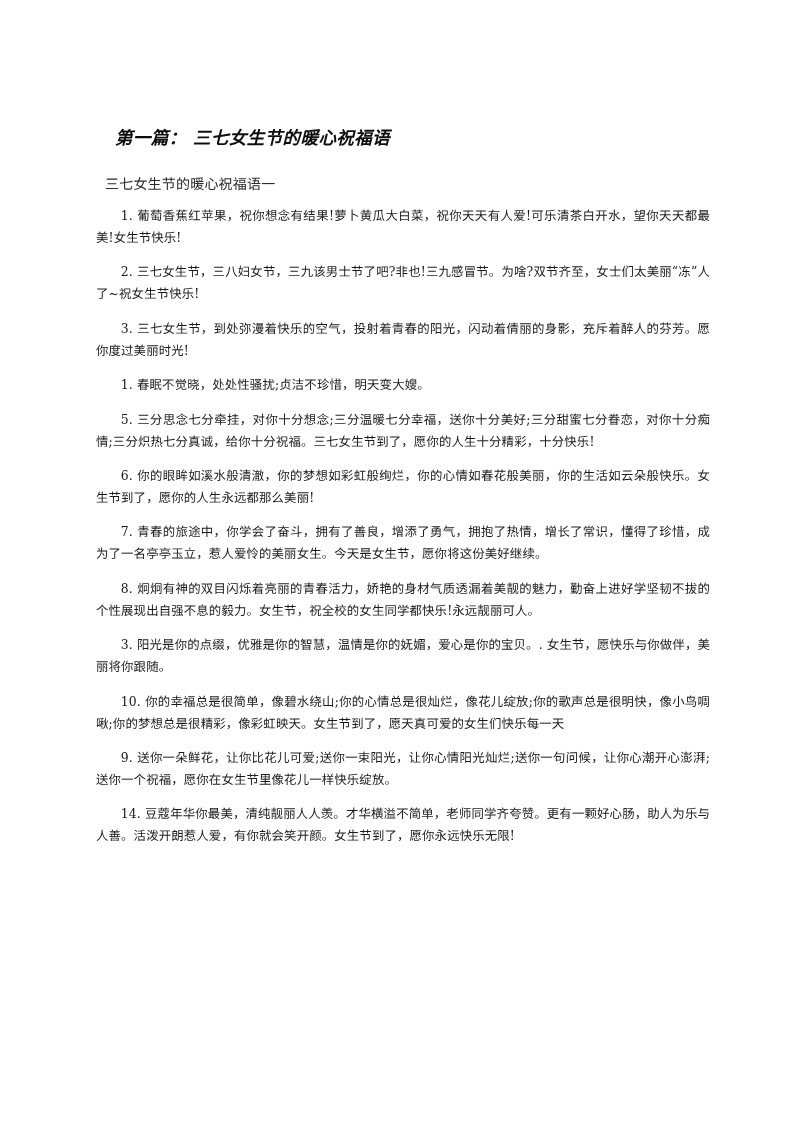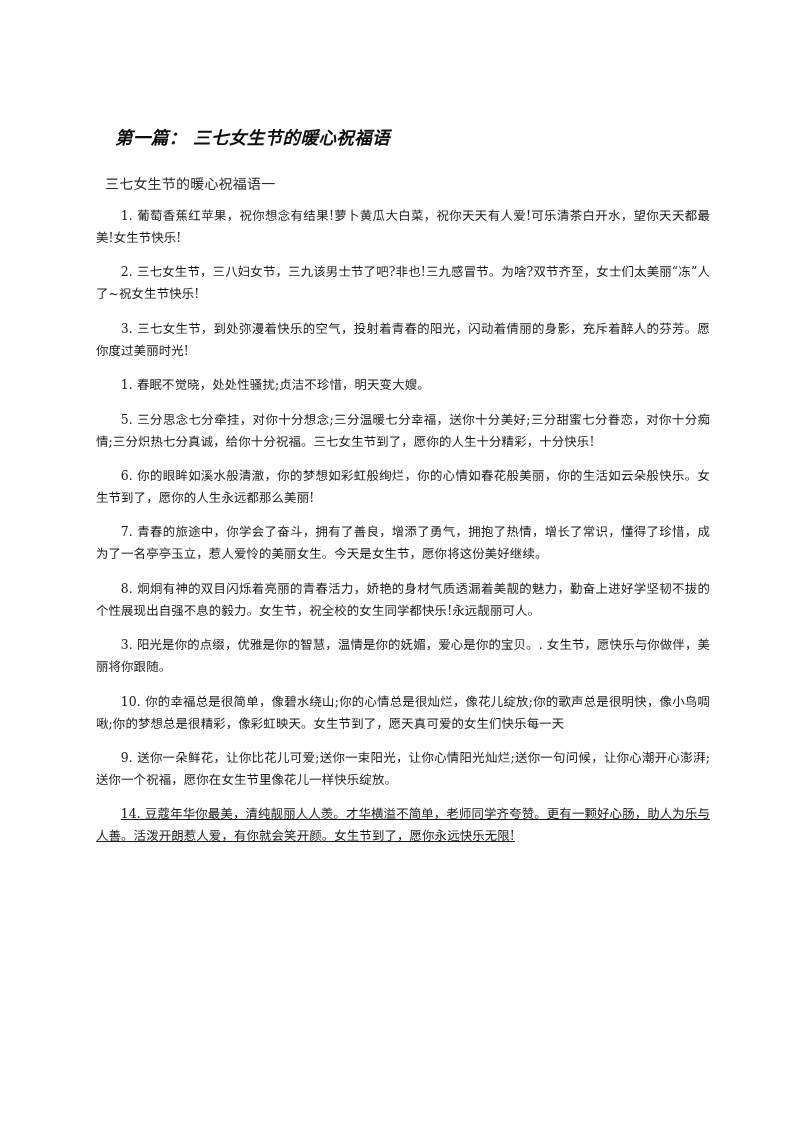--- a/index.html
+++ b/index.html
@@ -76,21 +76,20 @@
     text-align: justify;
     text-justify: inter-ideograph;
     text-indent: 2em;
     color: #1a1a1a;
     letter-spacing: 0.15px;
     word-break: break-all;
   }
 
   .para:last-child {
     margin-bottom: 0;
-    text-decoration: underline;
   }
 </style>
 </head>
 <body>
 
 <div class="page">
   <div class="content">
 
     <h1 class="doc-title">第一篇： 三七女生节的暖心祝福语</h1>
 

